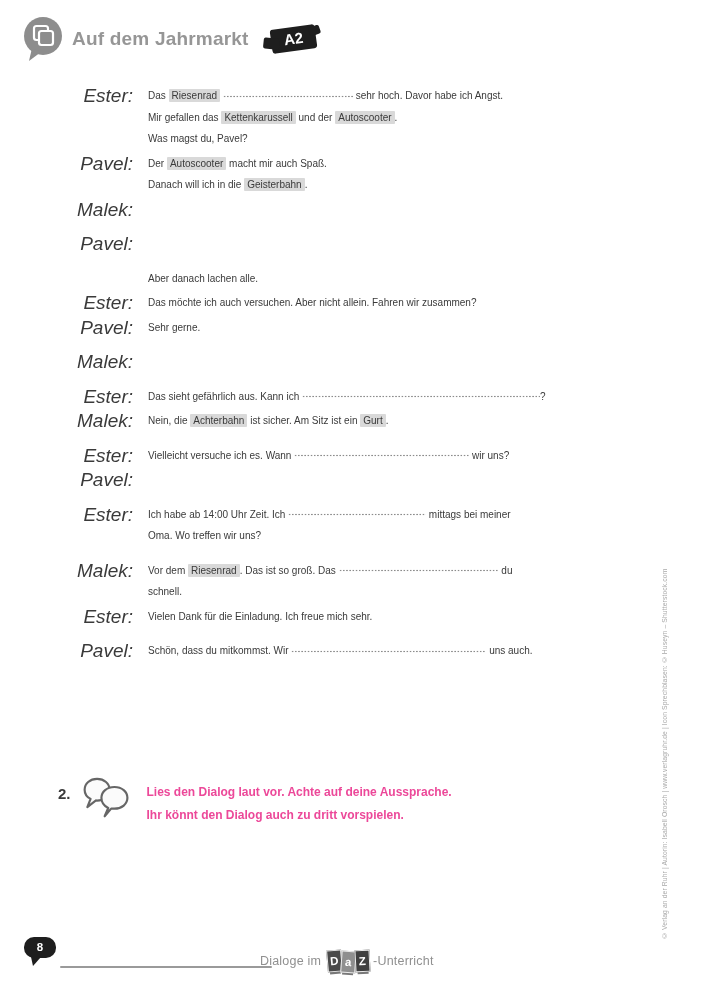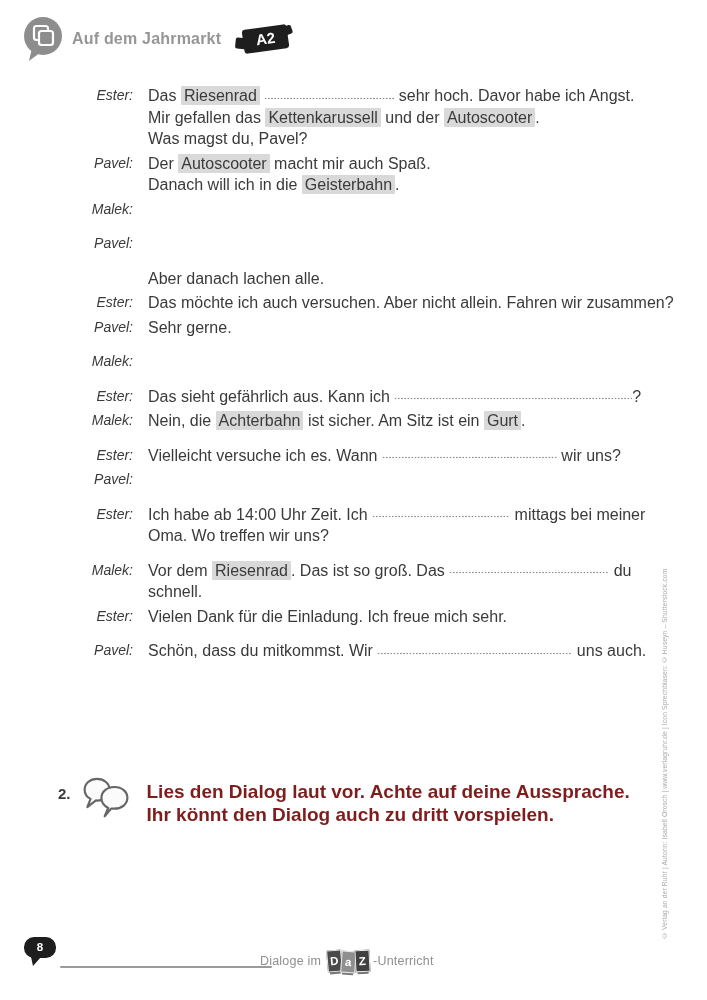--- a/index.html
+++ b/index.html
@@ -4,49 +4,49 @@
 <style>
   html,body{margin:0;padding:0;background:#ffffff;}
   .page{
     position:relative;width:707px;height:1000px;background:#ffffff;
     font-family:"Liberation Sans",sans-serif;color:#3a3a3a;overflow:hidden;
   }
 
   
   .header{position:absolute;top:16px;left:22px;display:flex;align-items:center;}
   .hdr-icon{width:42px;height:46px;flex:0 0 42px;}
-  .hdr-title{color:#969696;font-weight:bold;font-size:16px;margin-left:8px;letter-spacing:.2px;}
+  .hdr-title{color:#969696;font-weight:bold;font-size:19px;margin-left:8px;letter-spacing:.2px;}
   .badge{
     position:relative;margin-left:22px;transform:rotate(-8deg);
     background:#1e1e1e;color:#fff;font-weight:800;font-size:15px;
     padding:3px 13px 4px 13px;border-radius:3px;
   }
   .badge::before{content:"";position:absolute;left:-8px;top:8px;width:16px;height:11px;background:#1e1e1e;transform:rotate(14deg);border-radius:2px;}
   .badge::after{content:"";position:absolute;right:-5px;top:2px;width:11px;height:9px;background:#1e1e1e;transform:rotate(-12deg);border-radius:2px;}
 
   
   .dialogue{position:absolute;top:82px;left:0;width:660px;}
   .turn{display:flex;margin-top:3px;}
   .turn.gap{margin-top:13px;}
   .speaker{flex:0 0 148px;width:148px;text-align:right;padding-right:15px;box-sizing:border-box;
-           font-style:italic;font-size:14px;line-height:21.5px;}
+           font-style:italic;font-size:19px;line-height:21.5px;}
   .lines{flex:1;min-width:0;}
-  .line{font-size:16px;line-height:21.5px;white-space:nowrap;}
+  .line{font-size:10px;line-height:21.5px;white-space:nowrap;}
   .hl{background:#d9d9d9;padding:1px 3px;border-radius:1px;}
   .blank{
     display:inline-block;height:9px;vertical-align:1px;
     background-image:radial-gradient(circle,#8c8c8c 0.9px,transparent 1.15px);
     background-size:3.2px 3.2px;background-repeat:repeat-x;background-position:0 bottom;
   }
 
   
   .task{position:absolute;top:776px;left:58px;display:flex;align-items:flex-start;}
   .task-num{font-weight:bold;font-size:15px;line-height:22px;margin-top:7px;}
   .task-icon{width:52px;height:48px;margin:0 12px 0 12px;flex:0 0 52px;}
-  .task-text{font-weight:bold;font-size:19px;line-height:22.5px;color:#7f1d1d;margin-top:5px;}
+  .task-text{font-weight:bold;font-size:12px;line-height:22.5px;color:#ec4899;margin-top:5px;}
 
   
   .page-bubble{
     position:absolute;left:24px;top:937px;width:32px;height:21px;background:#1e1e1e;
     border-radius:10px;color:#fff;font-size:11.5px;font-weight:bold;
     text-align:center;line-height:21px;
   }
   .page-bubble::after{
     content:"";position:absolute;left:7px;bottom:-8px;width:0;height:0;
     border-left:2px solid transparent;border-right:8px solid transparent;border-top:9px solid #1e1e1e;

